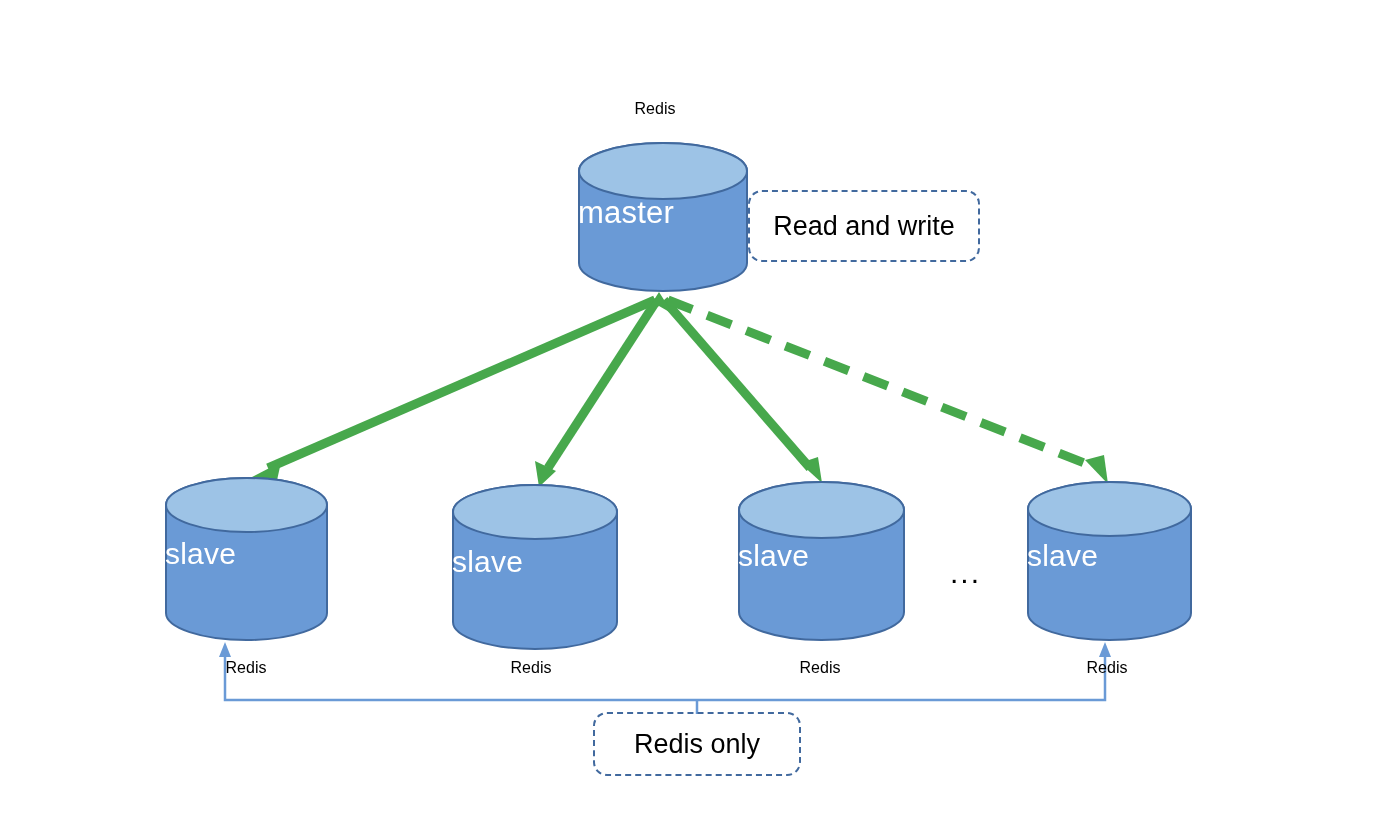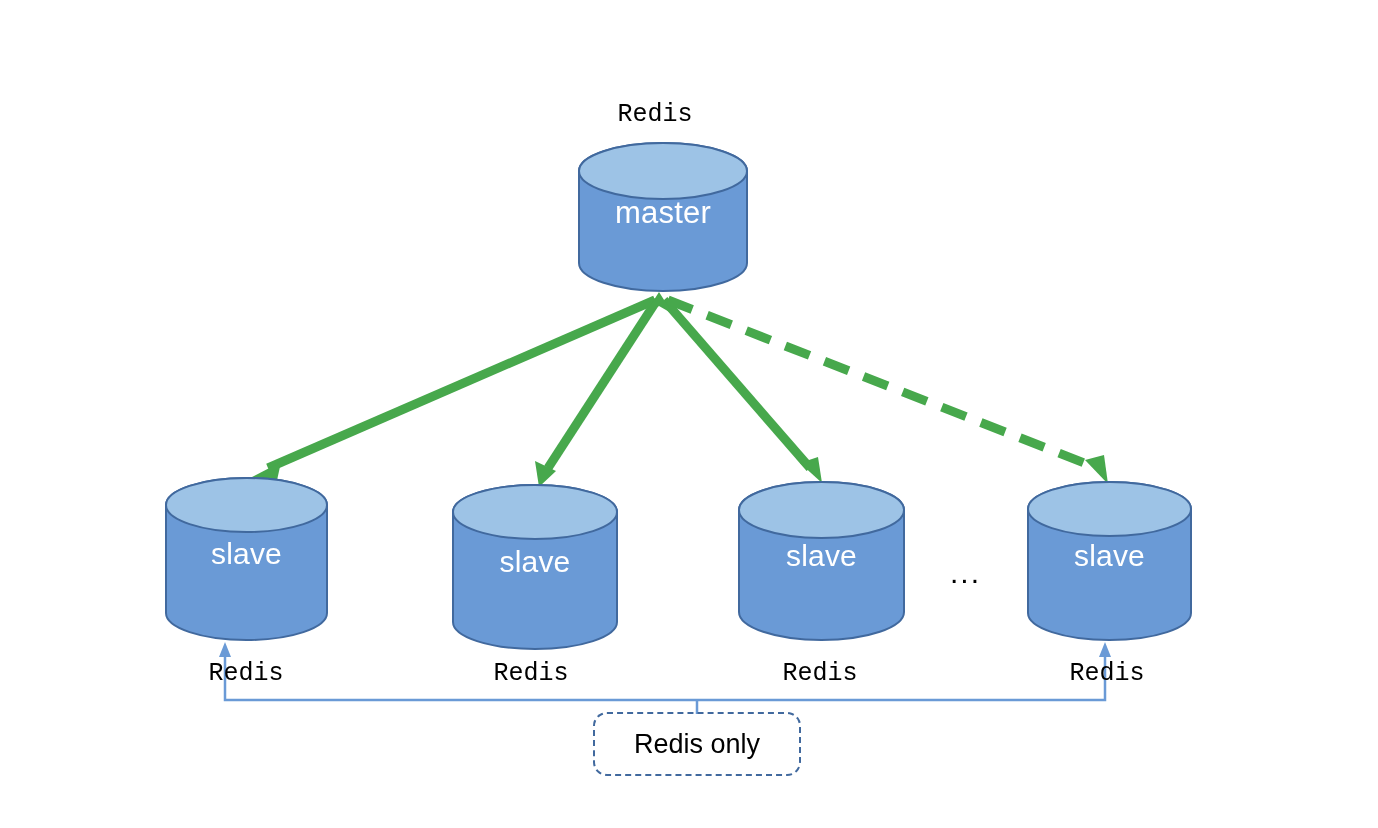--- a/index.html
+++ b/index.html
@@ -30,32 +30,31 @@
   .node svg {
     position: absolute;
     left: 0;
     top: 0;
     overflow: visible;
   }
   .node-label {
     position: absolute;
     left: 0;
     width: 100%;
-    text-align: center;
     color: #ffffff;
     font-family: "Liberation Sans", sans-serif;
     letter-spacing: 0.2px;
     pointer-events: none;
   }
   .cap-label {
     position: absolute;
     text-align: center;
     color: #000000;
-    font-family: Liberation Mono, monospace;
-    font-size: 25px;
+    font-family: Liberation Sans, sans-serif;
+    font-size: 16px;
     white-space: nowrap;
   }
   .note {
     position: absolute;
     box-sizing: border-box;
     border: 2px dashed #41699E;
     border-radius: 14px;
     background: transparent;
     display: flex;
     align-items: center;
@@ -152,15 +151,16 @@
           <path d="M 1 27 L 1 131 A 81.5 27 0 0 0 164 131 L 164 27 A 81.5 27 0 0 0 1 27 Z" fill="#6A9AD6" stroke="#41699E" stroke-width="2"></path>
           <ellipse cx="82.5" cy="27" rx="81.5" ry="27" fill="#9DC3E6" stroke="#41699E" stroke-width="2"></ellipse>
         </svg>
         <div class="node-label" style="font-size: 30px; top: 57px; color: rgb(255, 255, 255);">slave</div>
       </div>
       <div class="cap-label" style="left: 1027px; top: 659px; width: 160px;">Redis</div>
     </div>
 
   <div class="ellipsis" id="ellipsis" style="left: 950px; top: 556px;">...</div>
 
+  <div class="note" id="note-read-write" style="left: 748px; top: 190px; width: 232px; height: 72px; border-style: dashed; border-color: rgb(65, 105, 158);">Read and write</div>
   <div class="note" id="note-read-only" style="left: 593px; top: 712px; width: 208px; height: 64px; border-style: dashed; border-color: rgb(65, 105, 158);">Redis only</div>
 
 </div>
 
 </body></html>

